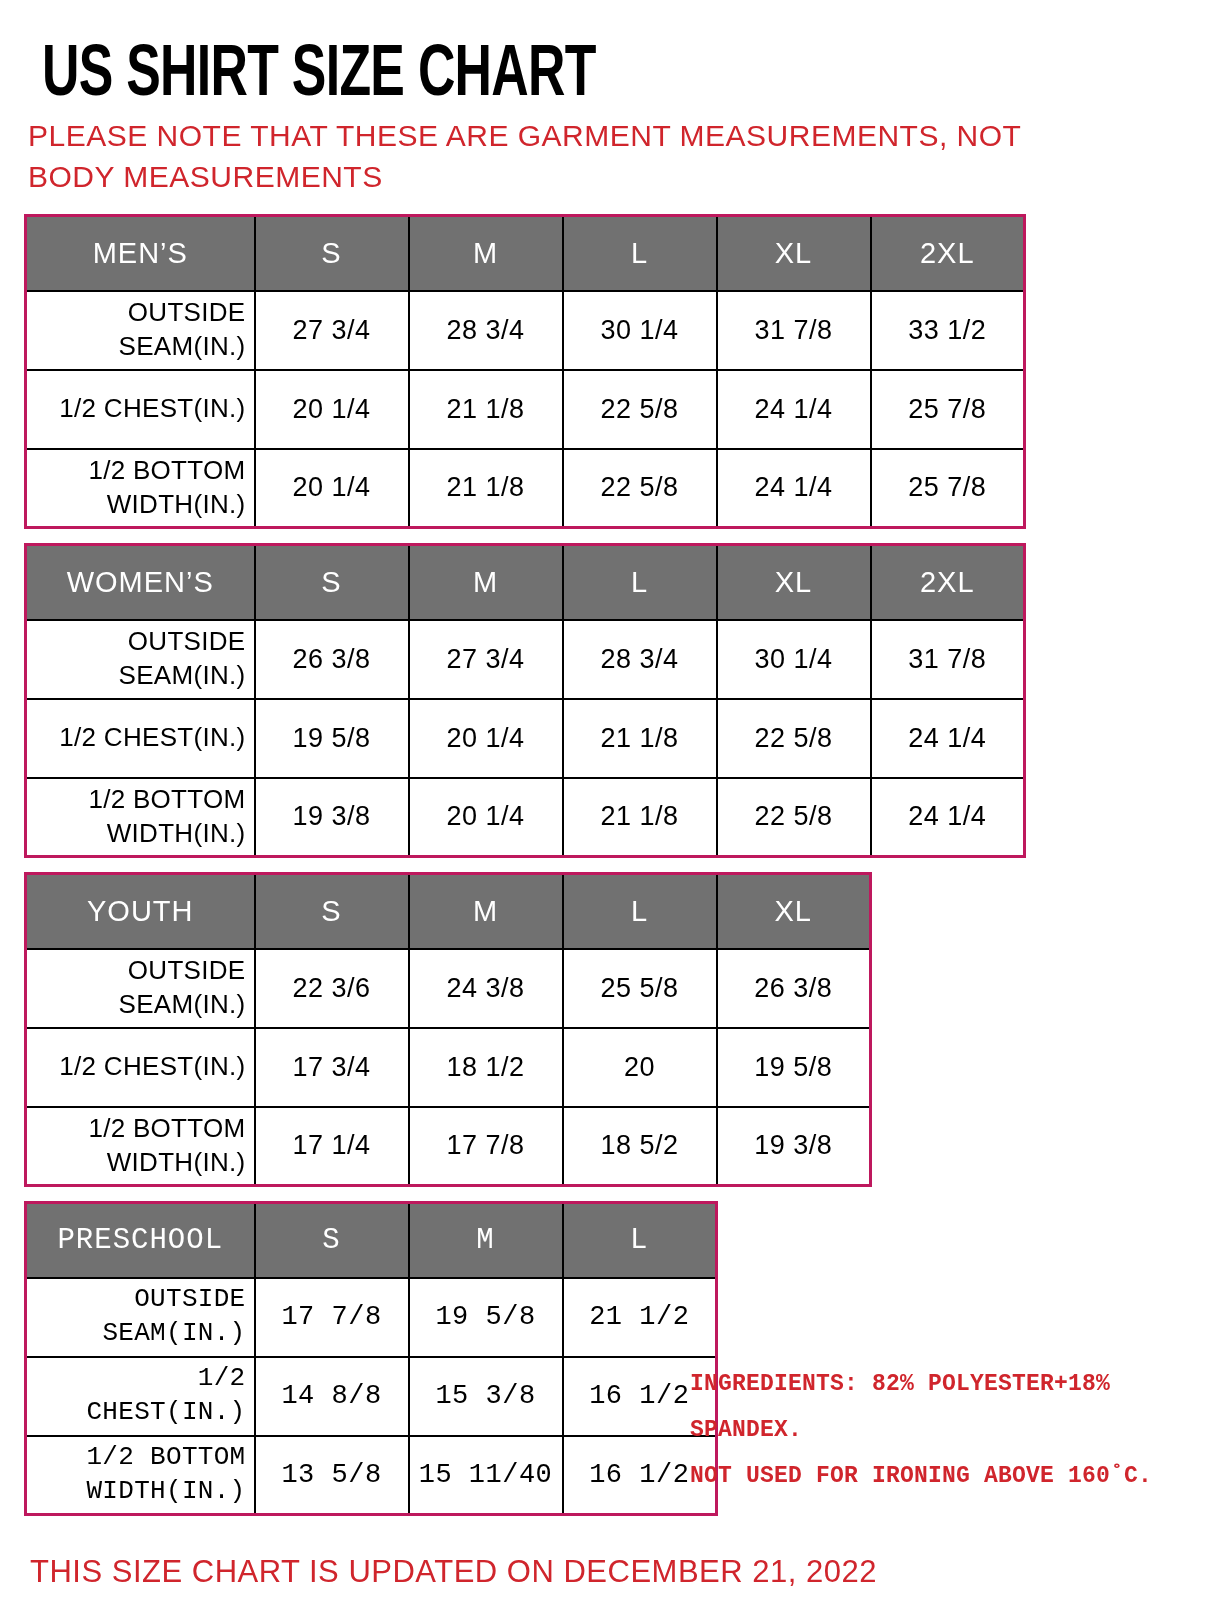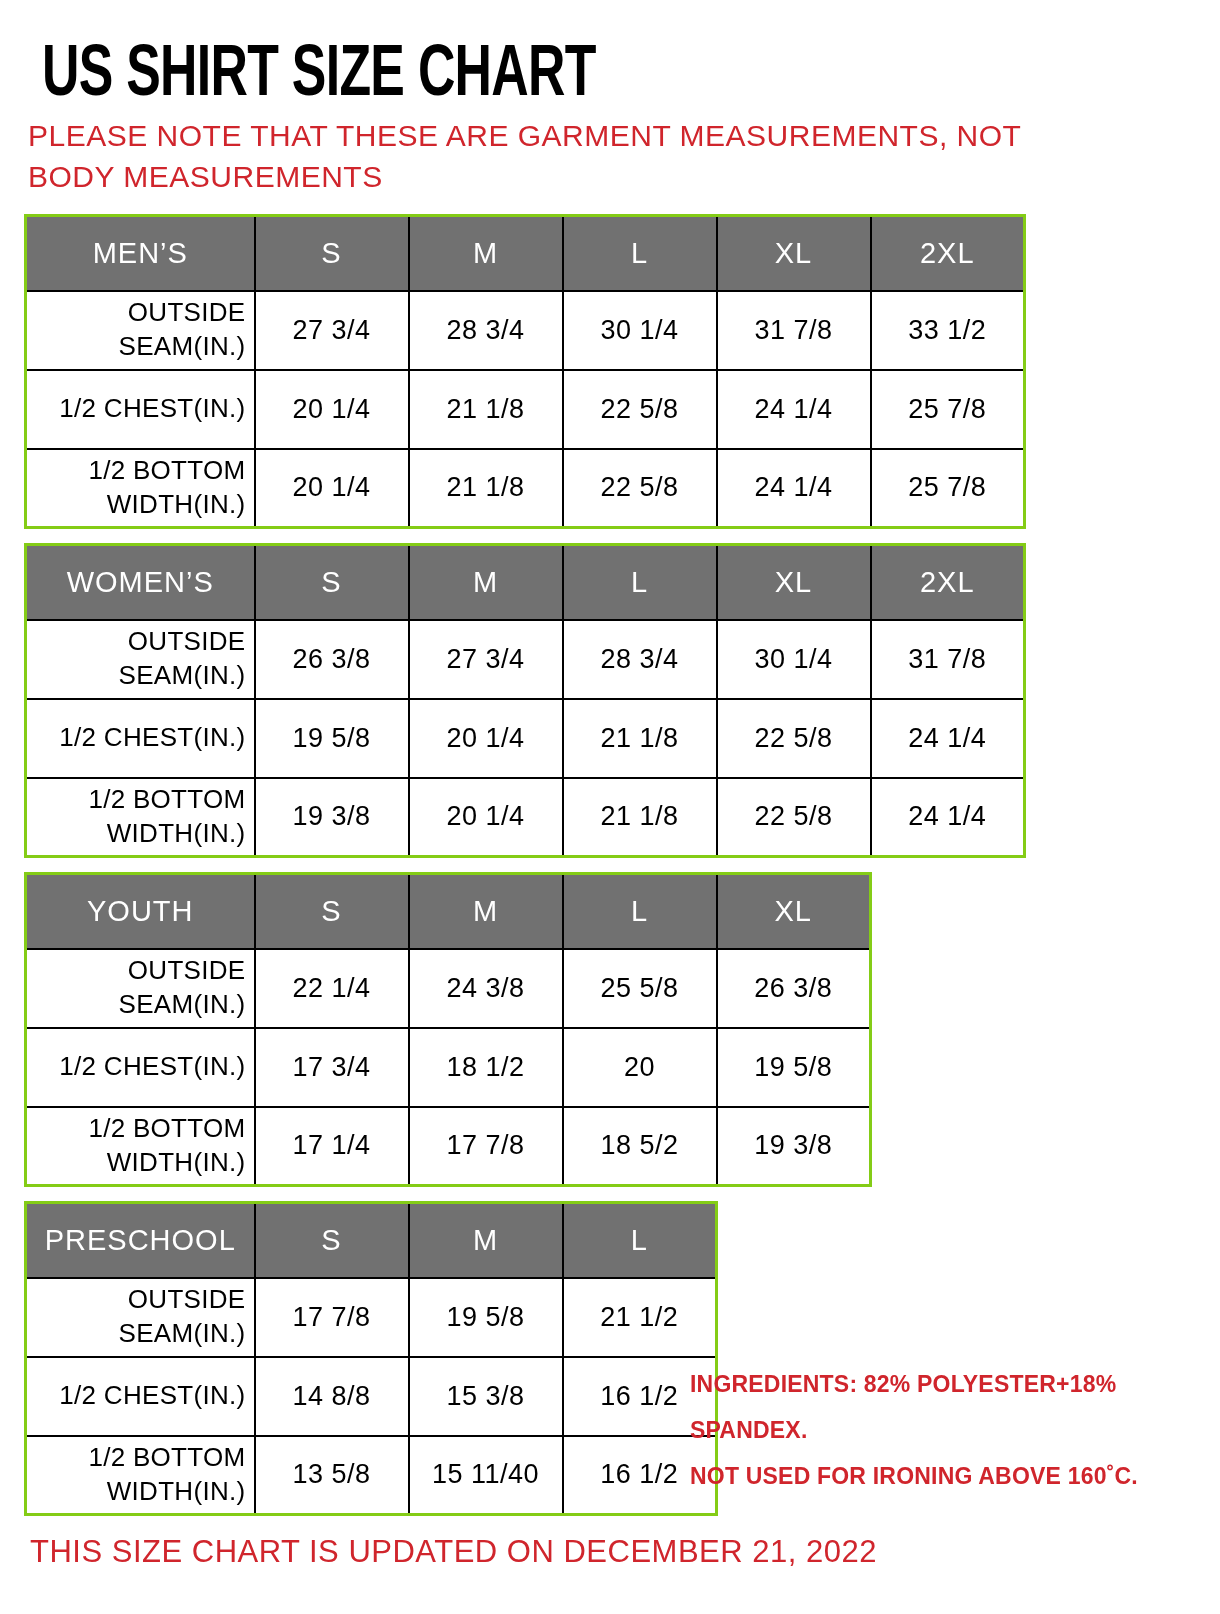--- a/index.html
+++ b/index.html
@@ -29,21 +29,21 @@
     line-height: 1.35;
     letter-spacing: 0.5px;
     max-width: 1085px;
     margin: 8px 0 17px 4px;
   }
   table.size {
     border-collapse: collapse;
     table-layout: fixed;
     margin: 0 0 14px 0;
   }
-  table.size { border: 3px solid #84cc16; }
+  table.size { border: 3px solid #be185d; }
   th, td { border: 2px solid #000; padding: 0; }
   th {
     background: #717171;
     color: #ffffff;
     font-weight: normal;
     height: 75px;
     font-size: 29px;
     letter-spacing: 1px;
     text-align: center;
   }
@@ -56,37 +56,37 @@
   }
   td.lbl {
     font-size: 26px;
     line-height: 1.3;
     padding: 0 8px;
     letter-spacing: 0.3px;
     text-align: right;
   }
   col.cl { width: 229px; }
   col.cs { width: 154px; }
-  .preschool-wrap { position: relative; }
+  .preschool-wrap { position: relative; font-family: Liberation Mono, monospace; }
   .ingredients {
     position: absolute;
     left: 666px;
     top: 160px;
     width: 540px;
     color: #d0252c;
     font-size: 23px;
     font-weight: bold;
     line-height: 2.0;
     letter-spacing: 0.2px;
   }
   .footer {
     color: #d0252c;
     font-size: 31px;
     letter-spacing: 0.5px;
-    margin: 18px 0 0 6px;
+    margin: 38px 0 0 6px;
     white-space: nowrap;
   }
 </style>
 </head>
 <body>
 
 <h1 class="title">US SHIRT SIZE CHART</h1>
 
 <p class="note">PLEASE NOTE THAT THESE ARE GARMENT MEASUREMENTS, NOT BODY MEASUREMENTS</p>
 
@@ -197,21 +197,21 @@
       <th>YOUTH</th>
       <th>S</th>
       <th>M</th>
       <th>L</th>
       <th>XL</th>
     </tr>
   </thead>
   <tbody>
     <tr>
       <td class="lbl">OUTSIDE SEAM(IN.)</td>
-      <td>22 1/4</td>
+      <td>22 3/6</td>
       <td>24 3/8</td>
       <td>25 5/8</td>
       <td>26 3/8</td>
     </tr>
     <tr>
       <td class="lbl">1/2 CHEST(IN.)</td>
       <td>17 3/4</td>
       <td>18 1/2</td>
       <td>20</td>
       <td>19 5/8</td>

